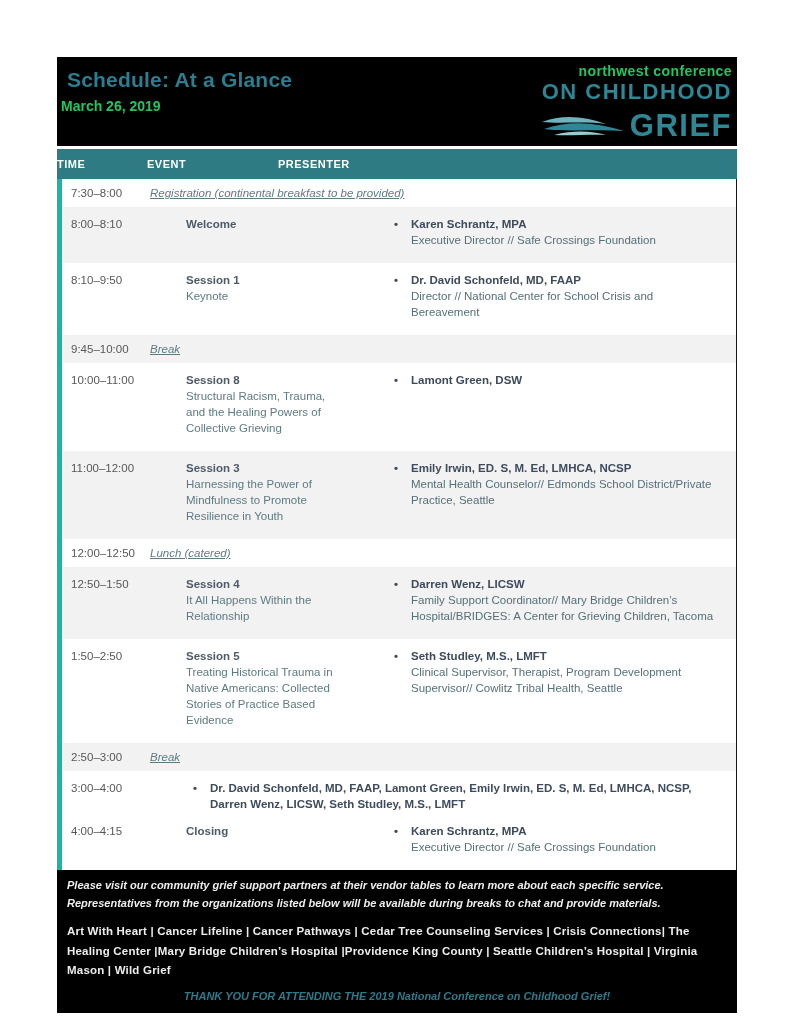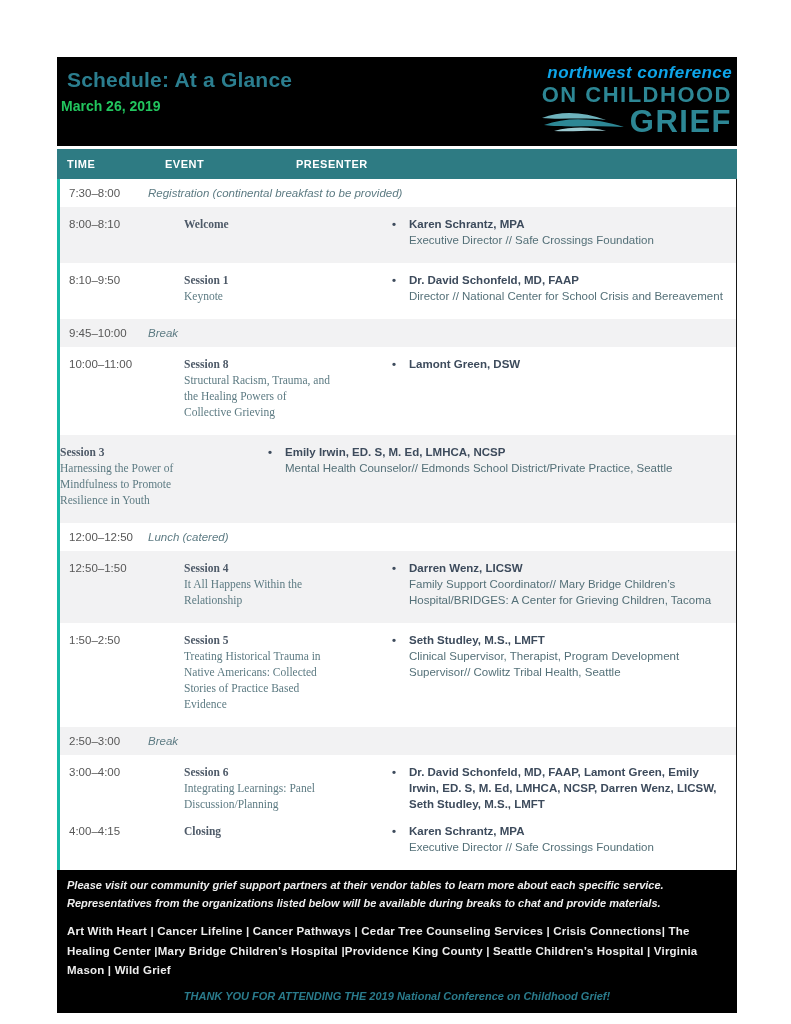--- a/index.html
+++ b/index.html
@@ -9,45 +9,45 @@
     font-family: "Liberation Sans", sans-serif;
   }
   .page { position: relative; width: 791px; height: 1024px; background: #fff; overflow: hidden; }
   .doc { position: absolute; left: 57px; top: 57px; width: 680px; }
 
   
   .doc-header { background: #000; height: 89px; position: relative; }
   .page-title { margin: 0; padding: 11px 0 0 10px; font-size: 21px; font-weight: bold; color: #2b7e8f; letter-spacing: 0.2px; }
   .event-date { padding: 6px 0 0 4px; font-size: 14px; font-weight: bold; color: #22c55e; }
   .logo { position: absolute; top: 7px; right: 5px; text-align: right; line-height: 1; }
-  .logo-top { font-style: italic; font-weight: bold; font-size: 17px; color: #0ea5e9; letter-spacing: 0.4px; }
+  .logo-top { font-weight: bold; font-size: 14px; color: #22c55e; letter-spacing: 0.4px; }
   .logo-mid { font-weight: bold; font-size: 22px; color: #2d8795; margin-top: 3px; letter-spacing: 1.5px; }
-  .logo-bottom { display: flex; align-items: center; justify-content: flex-end; margin-top: 0; }
+  .logo-bottom { display: flex; align-items: center; justify-content: flex-end; margin-top: 7px; }
   .swoosh { width: 88px; height: 26px; margin-right: 2px; }
   .logo-grief { font-weight: bold; font-size: 31px; color: #2d8795; letter-spacing: 1.5px; }
 
   .band-gap { height: 3px; background: #fff; }
 
   
   .thead { display: flex; background: #2e7b83; color: #fff; font-size: 11px; font-weight: bold; height: 30px; align-items: center; letter-spacing: 0.5px; }
-  .col-time { width: 108px; padding-left: 10px; }
+  .col-time { width: 90px; }
   .col-event { width: 131px; }
   .col-presenter { flex: 1; }
 
   
-  .tbody { border-left: 3px solid #14b8a6; border-right: 1px solid #161616; }
+  .tbody { border-left: 5px solid #14b8a6; border-right: 1px solid #161616; }
   .row { display: flex; font-size: 11.5px; line-height: 16px; }
   .row.white { background: #fff; }
   .row.gray  { background: #f2f2f3; }
   .row.note-row { padding: 6px 0; }
   .row.session-row { padding: 9px 0 15px; gap: 36px; }
   .row.session-row.flush { padding-bottom: 2px; }
   .time { width: 88px; padding-left: 9px; color: #575757; }
-  .note-text { flex: 1; font-style: italic; color: #5d7b83; }
-  .event { width: 165px; padding-right: 14px; font-family: Liberation Serif, serif; }
+  .note-text { flex: 1; font-style: italic; color: #5d7b83; text-decoration: underline; }
+  .event { width: 165px; padding-right: 14px; }
   .event-title { font-weight: bold; color: #4e5a68; }
   .event-desc { color: #5d7b83; }
   .presenter { flex: 1; display: flex; padding-right: 12px; }
   .bullet { width: 24px; padding-left: 7px; color: #3d4b5c; font-weight: bold; }
   .presenter-text { flex: 1; }
   .presenter-name { font-weight: bold; color: #3d4b5c; }
   .presenter-role { color: #547078; }
 
   
   .doc-footer { background: #000; padding: 7px 10px 9px; }
@@ -131,20 +131,21 @@
             <div class="event-desc">Structural Racism, Trauma, and the Healing Powers of Collective Grieving</div>
           </div>
           <div class="presenter">
             <div class="bullet">•</div>
             <div class="presenter-text">
               <div class="presenter-name">Lamont Green, DSW</div>
             </div>
           </div>
         </div>
         <div class="row gray session-row">
+          <div class="time">11:00–12:00</div>
           <div class="event">
             <div class="event-title">Session 3</div>
             <div class="event-desc">Harnessing the Power of Mindfulness to Promote Resilience in Youth</div>
           </div>
           <div class="presenter">
             <div class="bullet">•</div>
             <div class="presenter-text">
               <div class="presenter-name">Emily Irwin, ED. S, M. Ed, LMHCA, NCSP</div>
               <div class="presenter-role">Mental Health Counselor// Edmonds School District/Private Practice, Seattle</div>
             </div>
@@ -181,24 +182,20 @@
               <div class="presenter-role">Clinical Supervisor, Therapist, Program Development Supervisor// Cowlitz Tribal Health, Seattle</div>
             </div>
           </div>
         </div>
         <div class="row gray note-row">
           <div class="time">2:50–3:00</div>
           <div class="note-text">Break</div>
         </div>
         <div class="row white session-row flush">
           <div class="time">3:00–4:00</div>
-          <div class="event">
-            <div class="event-title">Session 6</div>
-            <div class="event-desc">Integrating Learnings: Panel Discussion/Planning</div>
-          </div>
           <div class="presenter">
             <div class="bullet">•</div>
             <div class="presenter-text">
               <div class="presenter-name">Dr. David Schonfeld, MD, FAAP, Lamont Green, Emily Irwin, ED. S, M. Ed, LMHCA, NCSP, Darren Wenz, LICSW, Seth Studley, M.S., LMFT</div>
             </div>
           </div>
         </div>
         <div class="row white session-row">
           <div class="time">4:00–4:15</div>
           <div class="event">

